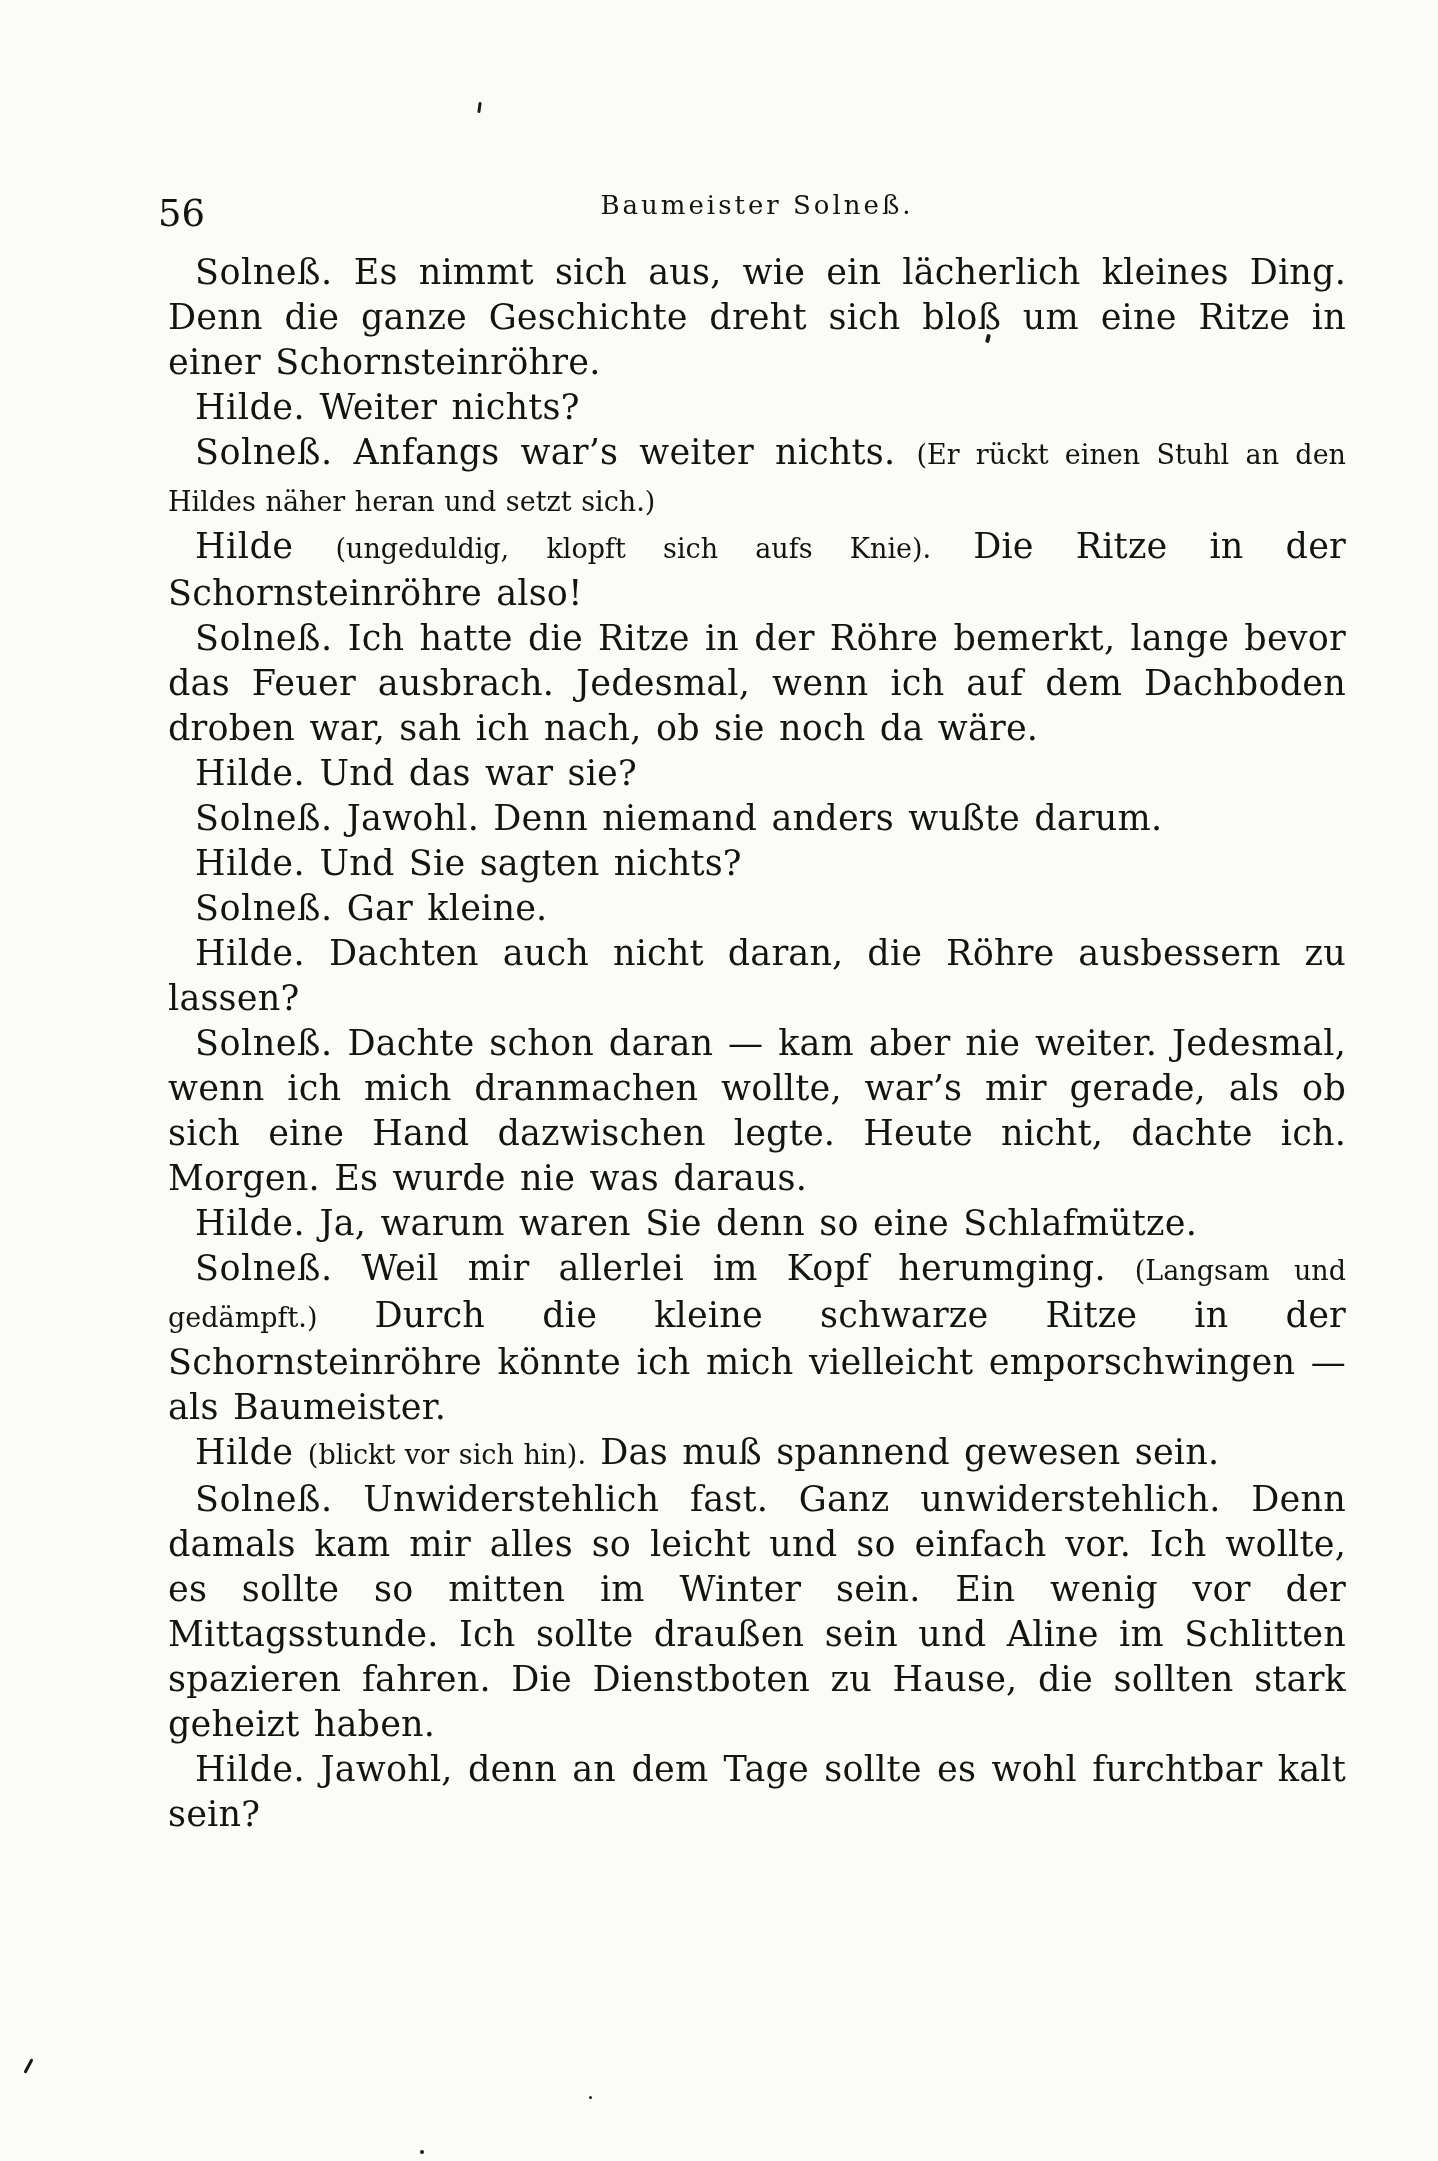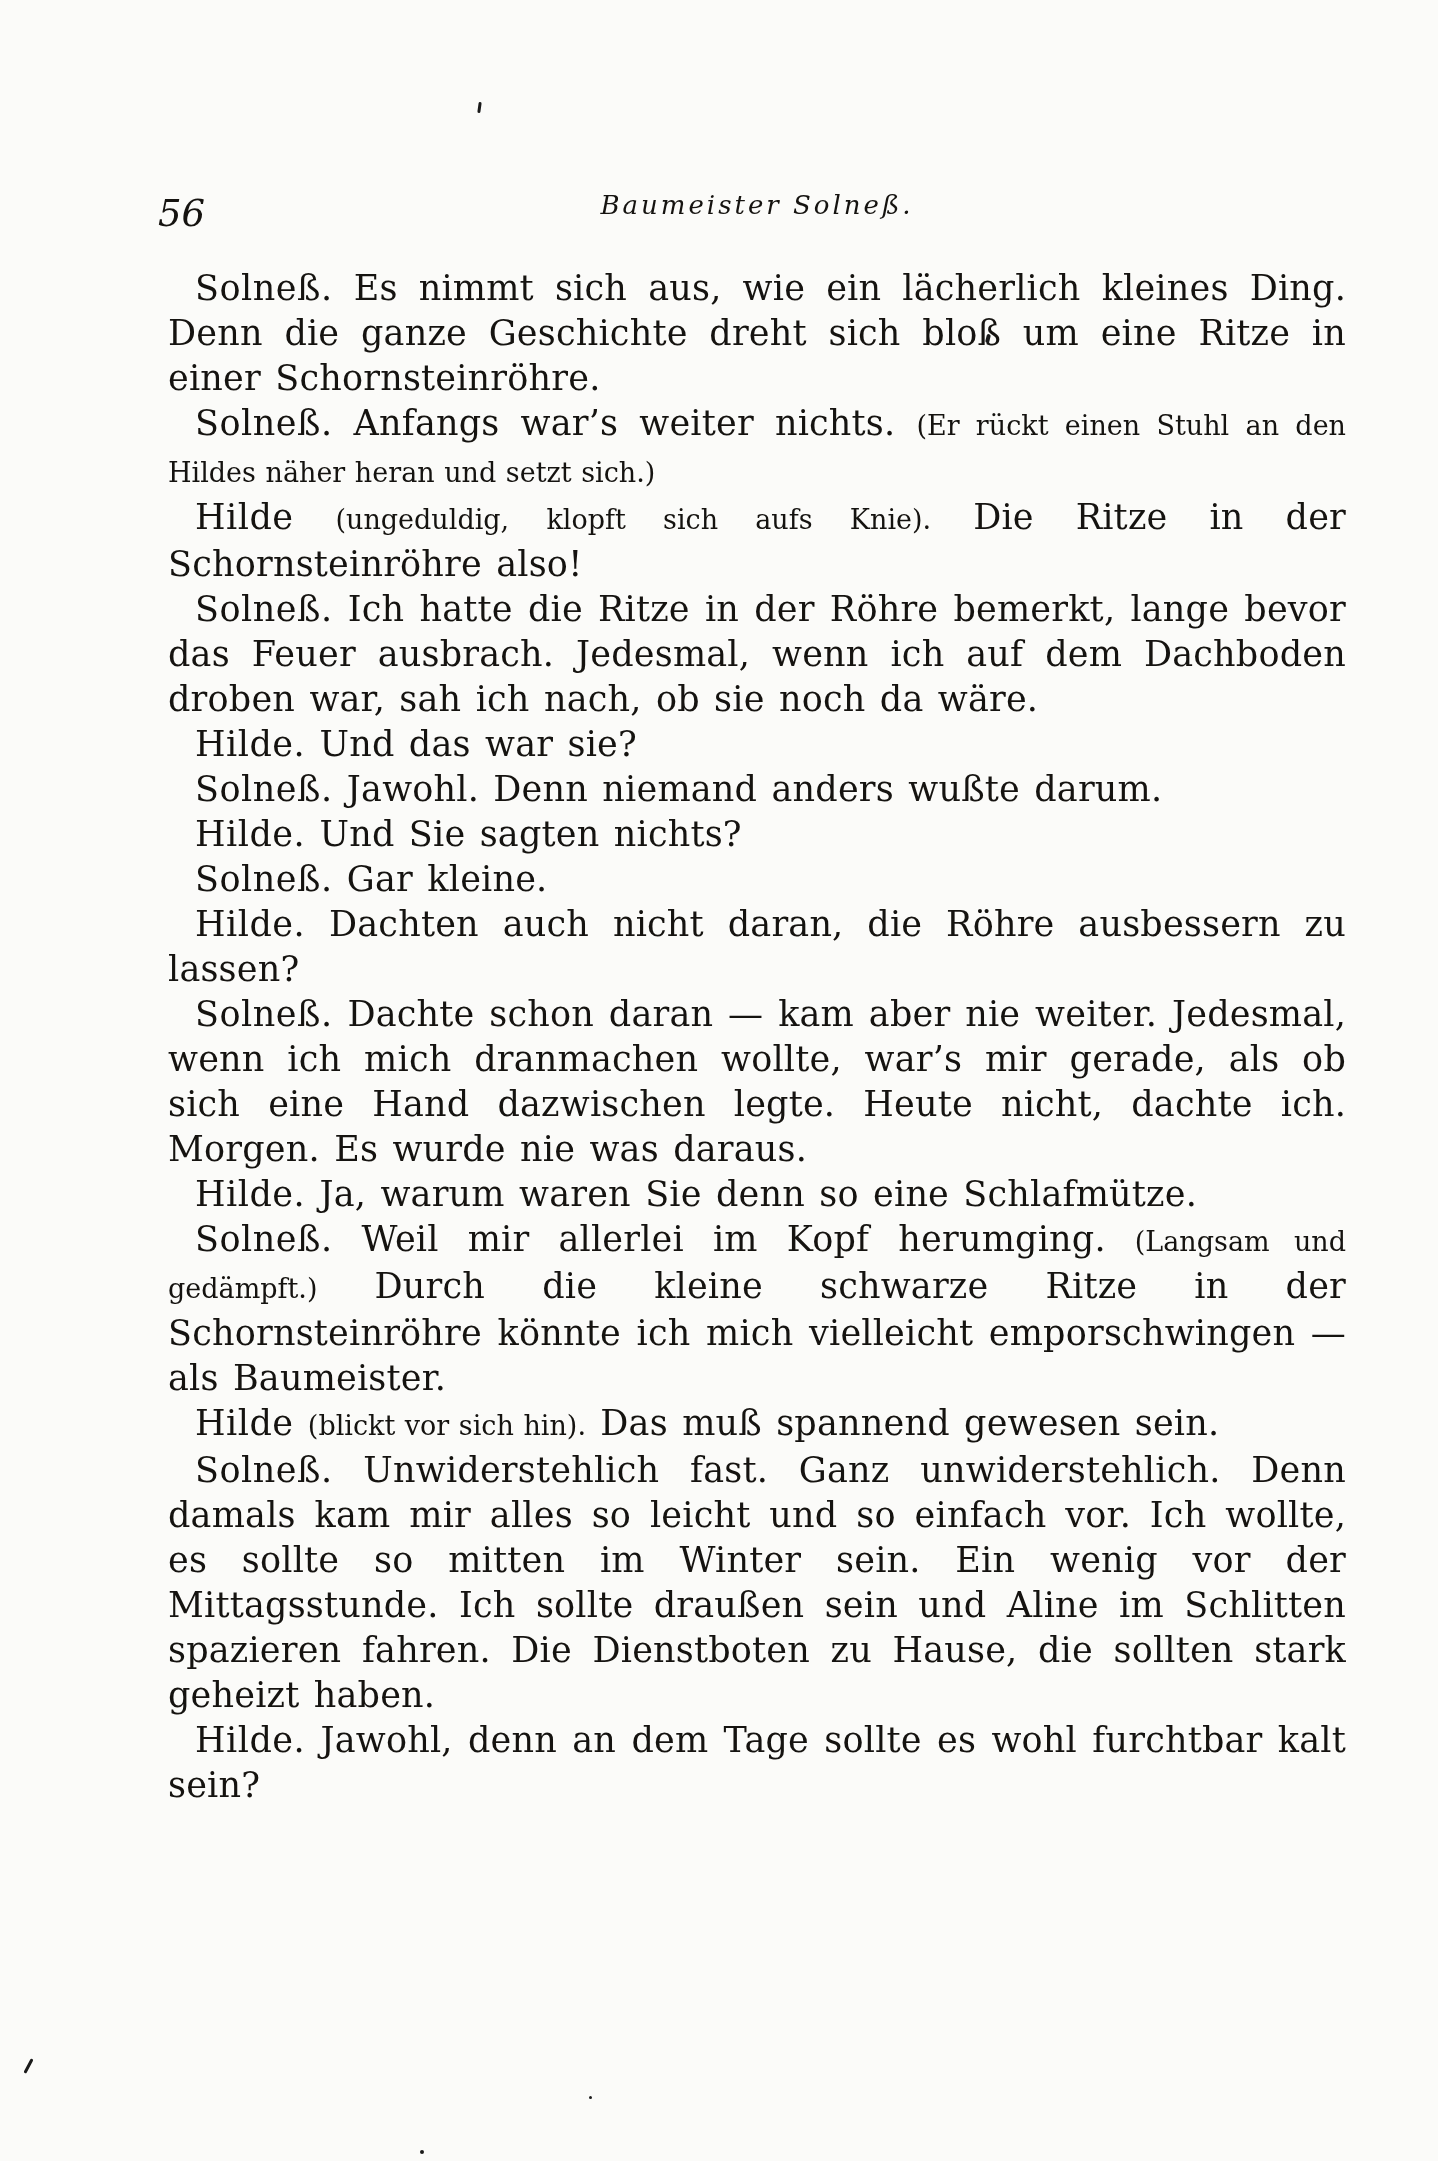--- a/index.html
+++ b/index.html
@@ -12,22 +12,21 @@
     color:#151310;
   }
   .page{position:absolute;inset:0;}
   .column{
     position:absolute;
     left:168px;top:190px;width:1178px;
   }
   .header{
     position:relative;
     height:48px;
-    margin-bottom:28px;
-    font-style:italic;
+    margin-bottom:12px;
   }
   .pagenum{
     position:absolute;left:-10px;top:2px;
     font-size:37px;
   }
   .runtitle{
     position:absolute;left:0;right:0;top:0;
     text-align:center;
     font-size:26px;
     letter-spacing:3px;
@@ -65,20 +64,21 @@
 
   <div class="column">
 
     <div class="header">
       <span class="pagenum">56</span>
       <span class="runtitle">Baumeister Solneß.</span>
     </div>
 
     <div class="dialogue">
         <p class="para"><span class="speaker">Solneß.</span> <span class="txt">Es nimmt sich aus, wie ein lächerlich kleines Ding. Denn die ganze Geschichte dreht sich bloß um eine Ritze in einer Schornsteinröhre.</span></p>
+        <p class="para"><span class="speaker">Hilde.</span> <span class="txt">Weiter nichts?</span></p>
         <p class="para"><span class="speaker">Solneß.</span> <span class="txt">Anfangs war’s weiter nichts.</span> <span class="stage">(Er rückt einen Stuhl an den Hildes näher heran und setzt sich.)</span></p>
         <p class="para"><span class="speaker">Hilde</span> <span class="stage">(ungeduldig, klopft sich aufs Knie).</span> <span class="txt">Die Ritze in der Schornsteinröhre also!</span></p>
         <p class="para"><span class="speaker">Solneß.</span> <span class="txt">Ich hatte die Ritze in der Röhre bemerkt, lange bevor das Feuer ausbrach. Jedesmal, wenn ich auf dem Dachboden droben war, sah ich nach, ob sie noch da wäre.</span></p>
         <p class="para"><span class="speaker">Hilde.</span> <span class="txt">Und das war sie?</span></p>
         <p class="para"><span class="speaker">Solneß.</span> <span class="txt">Jawohl. Denn niemand anders wußte darum.</span></p>
         <p class="para"><span class="speaker">Hilde.</span> <span class="txt">Und Sie sagten nichts?</span></p>
         <p class="para"><span class="speaker">Solneß.</span> <span class="txt">Gar kleine.</span></p>
         <p class="para"><span class="speaker">Hilde.</span> <span class="txt">Dachten auch nicht daran, die Röhre ausbessern zu lassen?</span></p>
         <p class="para"><span class="speaker">Solneß.</span> <span class="txt">Dachte schon daran — kam aber nie weiter. Jedesmal, wenn ich mich dranmachen wollte, war’s mir gerade, als ob sich eine Hand dazwischen legte. Heute nicht, dachte ich. Morgen. Es wurde nie was daraus.</span></p>
         <p class="para"><span class="speaker">Hilde.</span> <span class="txt">Ja, warum waren Sie denn so eine Schlafmütze.</span></p>

